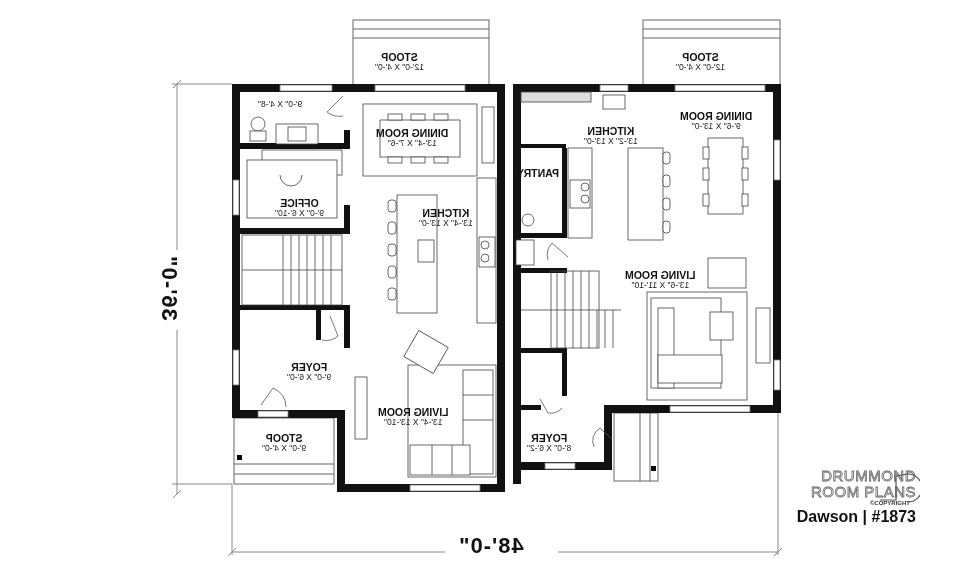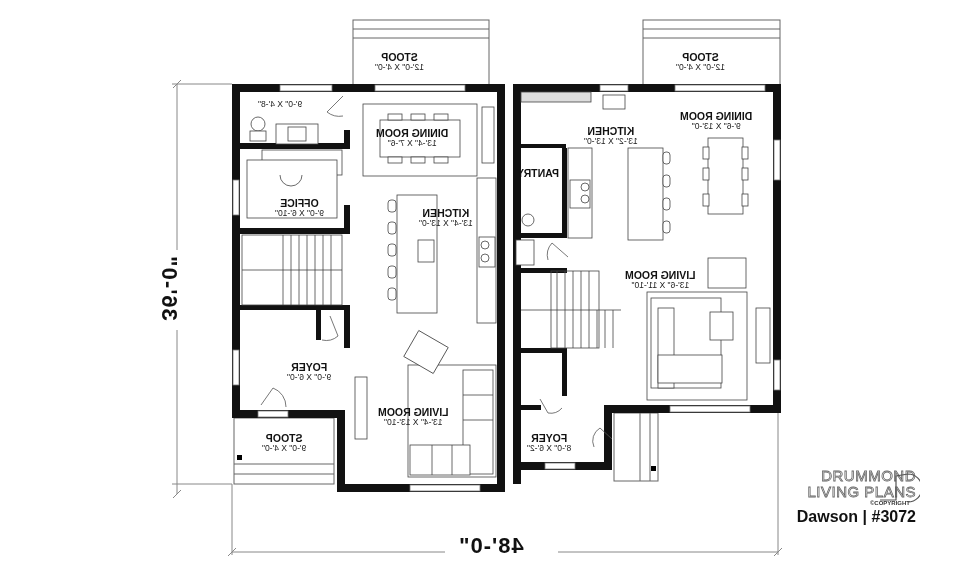--- a/index.html
+++ b/index.html
@@ -259,19 +259,19 @@
 <div class="lbl" style="left:527px;top:433px;">
   <span class="n">FOYER</span>
   <span class="d">8'-0" X 6'-2"</span>
 </div>
 
 <div class="dim" style="left:458px;top:533px;">48'-0"</div>
 <div class="dimv" style="left:136px;top:275px;">36'-0"</div>
 
 <div class="brand">
   <span class="l1">DRUMMOND</span>
-  <span class="l2">LIVING PLANS</span>
+  <span class="l2">ROOM PLANS</span>
   <span class="l3">©COPYRIGHT</span>
-  <span class="l4">Dawson | #3072</span>
+  <span class="l4">Dawson | #1873</span>
 </div>
 <svg style="position:absolute;left:878px;top:470px;" width="42" height="36">
   <path d="M2 30 L18 30 L18 6 L30 4 A14 14 0 0 1 30 32" fill="none" stroke="#555" stroke-width="1.2"></path>
 </svg>
 
 </body></html>

